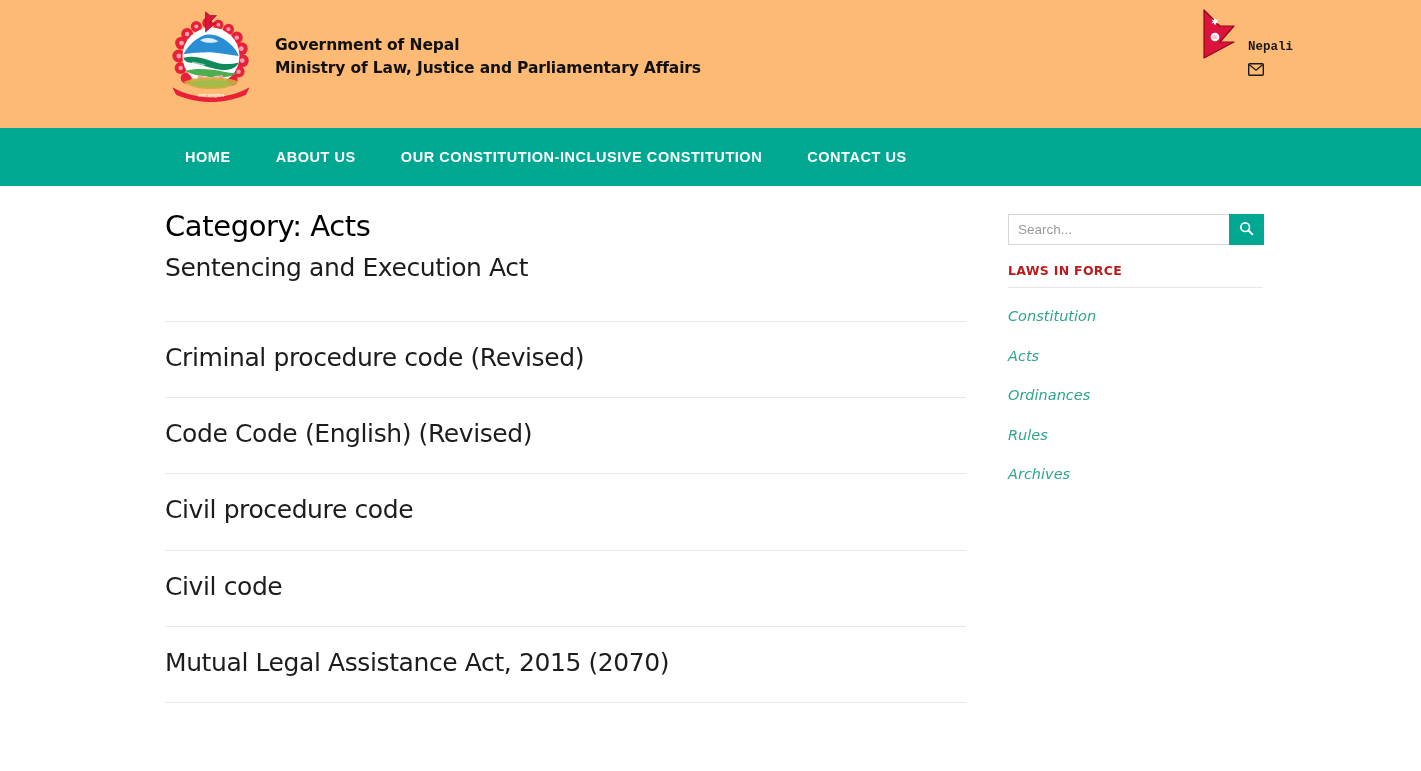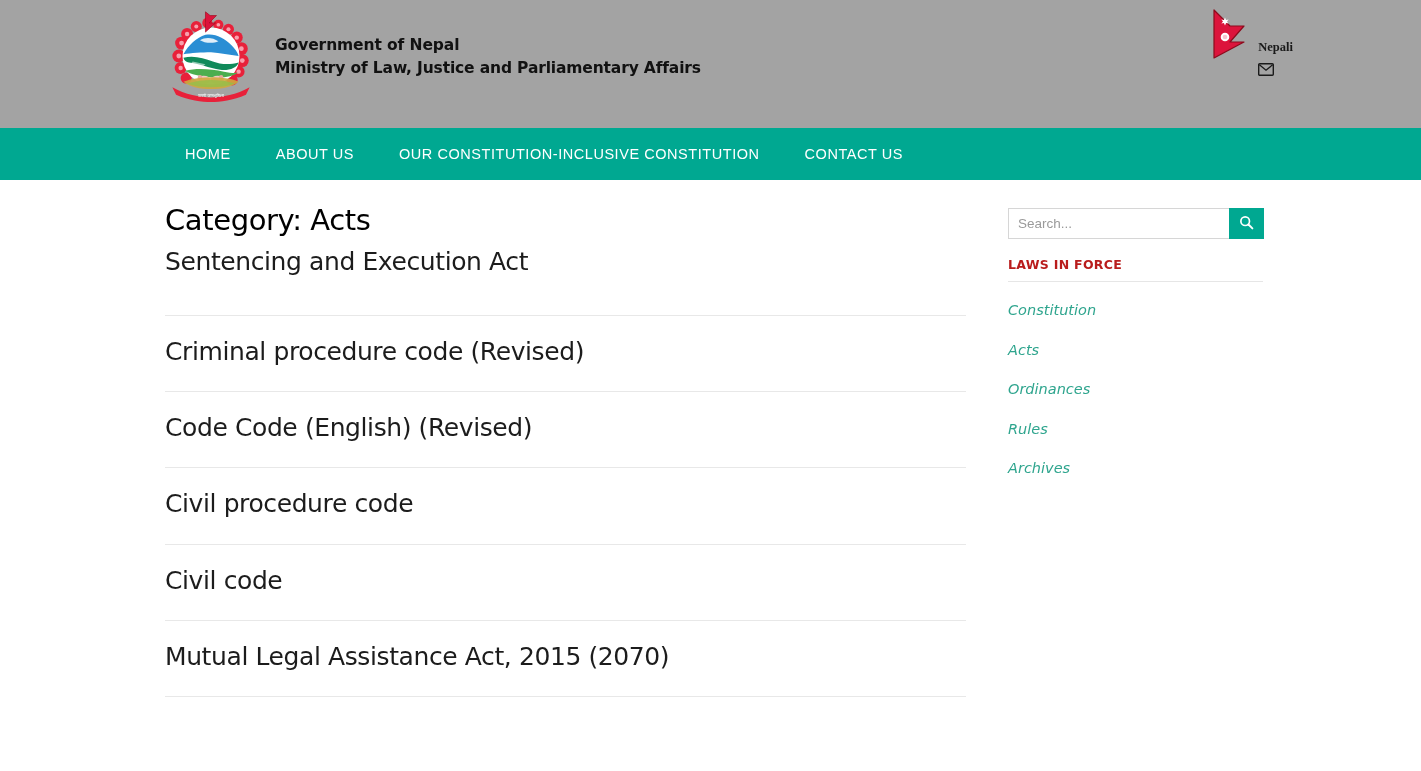--- a/index.html
+++ b/index.html
@@ -13,21 +13,21 @@
     height: 771px;
     overflow: hidden;
     font-family: "Liberation Sans", sans-serif;
     color: #222222;
   }
 
   
   .site-header {
     position: relative;
     height: 128px;
-    background: #a3a3a3;
+    background: #fdba74;
   }
   .brand {
     position: absolute;
     left: 165px;
     top: 10px;
     display: flex;
     align-items: center;
   }
   .emblem {
     width: 92px;
@@ -65,40 +65,41 @@
   .flag-icon {
     width: 42px;
     height: 52px;
     flex: 0 0 42px;
   }
   .lang-right {
     margin-left: 6px;
     padding-top: 33px;
   }
   .lang-label {
-    font-family: Liberation Serif, serif;
+    font-family: Liberation Mono, monospace;
     font-size: 12.5px;
     font-weight: bold;
     color: #1a1a1a;
     line-height: 1.1;
   }
   .mail-icon-wrap {
     margin-top: 7px;
     width: 16px;
     height: 13px;
     display: block;
   }
 
   
   .main-nav {
     background: #00a891;
-    height: 52px;
+    height: 58px;
     display: flex;
     align-items: center;
     padding-left: 185px;
+    font-weight: bold;
   }
   .nav-item {
     color: #ffffff;
     font-size: 14.5px;
     letter-spacing: 0.55px;
     text-decoration: none;
     margin-right: 45px;
     white-space: nowrap;
     cursor: pointer;
   }

